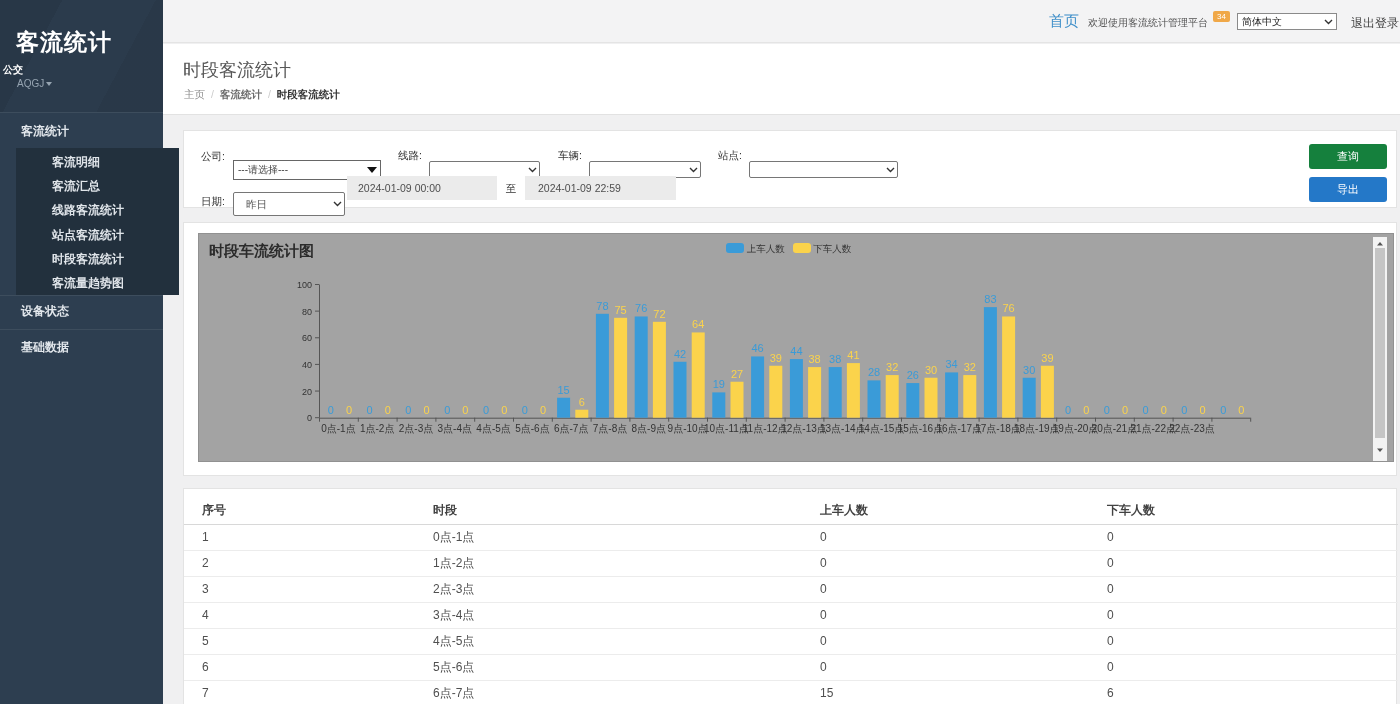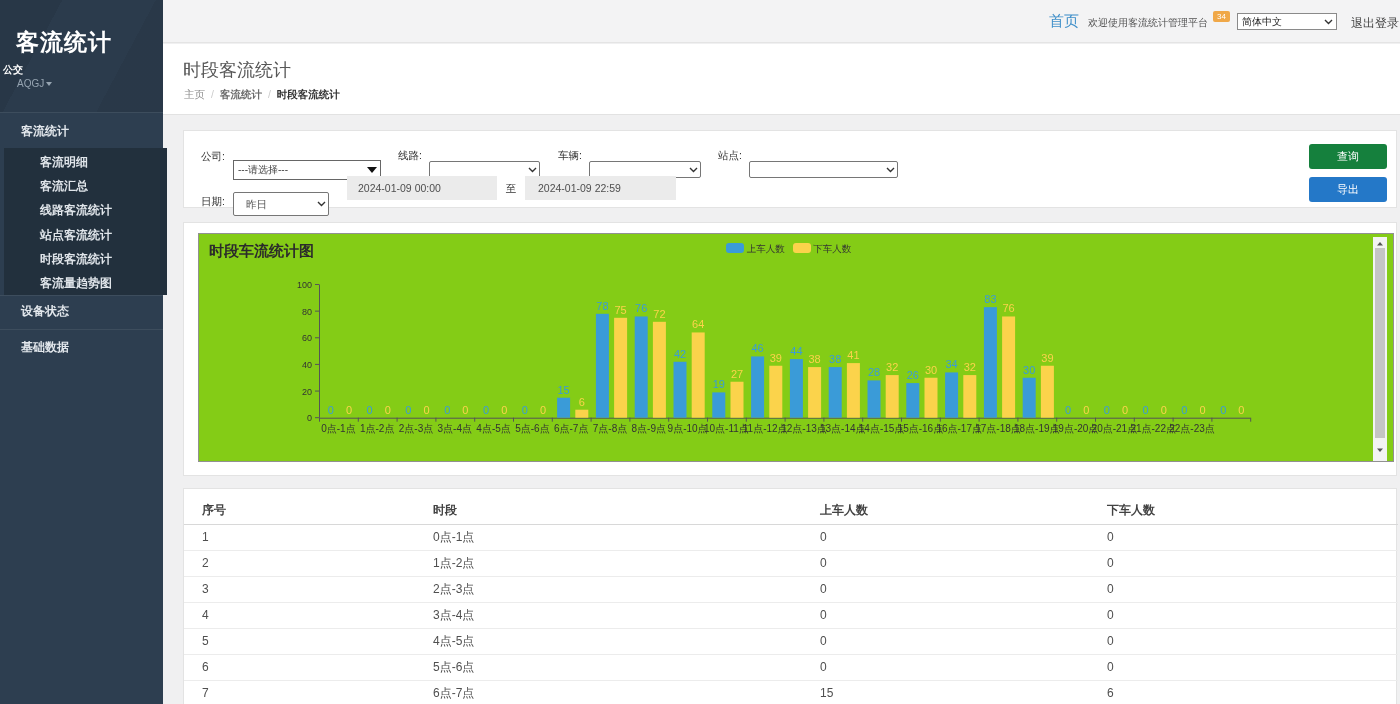--- a/index.html
+++ b/index.html
@@ -11,21 +11,21 @@
 #logo-area { position:absolute; left:0; top:0; width:163px; height:112px;
   background:
     linear-gradient(118deg, rgba(0,0,0,0.07) 0 28%, rgba(0,0,0,0) 28% 70%, rgba(0,0,0,0.05) 70%),
     #2b3b4c;
 }
 #logo-title { position:absolute; left:16px; top:27px; font-size:23px; font-weight:bold; color:#fff; letter-spacing:1px;}
 #logo-sub1 { position:absolute; left:3px; top:63px; font-size:10px; font-weight:bold; color:#fff; }
 #logo-sub2 { position:absolute; left:17px; top:78px; font-size:10px; color:#96a4b1; }
 #logo-sub2 .caret { display:inline-block; width:0; height:0; border-left:3.5px solid transparent; border-right:3.5px solid transparent; border-top:4px solid #96a4b1; margin-left:2px; vertical-align:1px;}
 .menu-sec { position:absolute; left:0; width:163px; color:#e2e7ec; font-weight:bold; font-size:12px; padding-left:21px; border-top:1px solid rgba(255,255,255,0.08); }
-#submenu { position:absolute; left:4px; top:148px; width:163px; height:147px; background:#22303d; padding-top:2px; }
+#submenu { position:absolute; left:16px; top:148px; width:163px; height:147px; background:#22303d; padding-top:2px; }
 .menu-sub { height:24.2px; line-height:24.2px; color:#dfe4e9; font-weight:bold; font-size:12px; padding-left:36px; }
 
 
 #topnav { position:absolute; left:163px; top:0; width:1237px; height:43px; background:#f3f3f4; border-bottom:1px solid #e4e4e4; }
 #nav-home { position:absolute; left:886px; top:12px; font-size:15px; color:#3f8fc9; }
 #nav-welcome { position:absolute; left:925px; top:16px; font-size:10px; color:#535353; }
 #nav-badge { position:absolute; left:1050px; top:11px; width:17px; height:11px; background:#f0a848; border-radius:2px; color:#fff; font-size:8px; text-align:center; line-height:11px; }
 #nav-lang { position:absolute; left:1074px; top:13px; width:100px; height:17px; background:#fff; border:1px solid #8a8a8a; font-size:10px; color:#222; line-height:15px; padding-left:4px; }
 #nav-lang svg { position:absolute; right:3px; top:5px; }
 #nav-logout { position:absolute; left:1188px; top:15px; font-size:12px; color:#444; }
@@ -43,33 +43,33 @@
 .flabel { position:absolute; font-size:10.5px; color:#333; }
 .sel { position:absolute; background:#fff; border:1px solid #767676; border-radius:2px;margin-top:16px; }
 .sel svg { position:absolute; right:2px; top:50%; margin-top:-3px; }
 .sel .seltext { font-size:10px; color:#555; line-height:16px; padding-left:4px; }
 #sel-company { left:49px; top:13px; width:148px; height:20px; border:1px solid #666; border-radius:0; }
 #sel-company .tri { position:absolute; right:3px; top:6px; width:0; height:0; border-left:5px solid transparent; border-right:5px solid transparent; border-top:6px solid #111; }
 #sel-company .seltext { line-height:18px; color:#444; }
 #sel-line { left:245px; top:14px; width:111px; height:17px; }
 #sel-bus { left:405px; top:14px; width:112px; height:17px; }
 #sel-stop { left:565px; top:14px; width:149px; height:17px; }
-#sel-date { left:49px; top:45px; width:96px; height:24px; }
+#sel-date { left:49px; top:45px; width:112px; height:24px; }
 #sel-date .seltext { font-size:10.5px; line-height:22px; padding-left:12px; }
 .dinput { position:absolute; height:24px; background:#ebebeb; border:none; font-size:10.5px; color:#4f4f4f; line-height:24px; }
 #din1 { left:163px; top:45px; width:150px; padding-left:11px; }
 #dzhi { left:313px; top:45px; width:28px; background:#fff; text-align:center; color:#333; font-size:10.5px; position:absolute; height:24px; line-height:24px;}
 #din2 { left:341px; top:45px; width:151px; padding-left:13px; }
 .btn { position:absolute; left:1125px; width:78px; height:25px; border-radius:3px; color:#fff; font-size:11px; text-align:center; line-height:25px; }
 #btn-q { top:13px; background:#15803d; }
 #btn-e { top:46px; background:#2478c8; }
 
 
 #chartpanel { position:absolute; left:183px; top:222px; width:1214px; height:254px; background:#fff; border:1px solid #e3e3e3; }
-#chartbox { position:absolute; left:14px; top:10px; width:1196px; height:229px; border:1px solid #919191; background:#84cc16; }
+#chartbox { position:absolute; left:14px; top:10px; width:1196px; height:229px; border:1px solid #919191; background:#a3a3a3; }
 #chart-title { position:absolute; left:10px; top:8px; font-size:15px; font-weight:bold; color:#2b2b2b; }
 #legend { position:absolute; left:527px; top:9px; font-size:9.5px; color:#333; }
 .lrect { display:inline-block; width:18px; height:10px; border-radius:3px; vertical-align:-1px; }
 
 #sbar { position:absolute; right:6px; top:3px; width:14px; height:224px; background:#f3f3f3; }
 #sbar .thumb { position:absolute; left:2px; top:11px; width:10px; height:190px; background:#c5c5c5; }
 #sbar .arr { position:absolute; left:0; width:14px; height:14px; }
 #sbar .arr.up { top:0; }
 #sbar .arr.dn { bottom:4px; }
 

